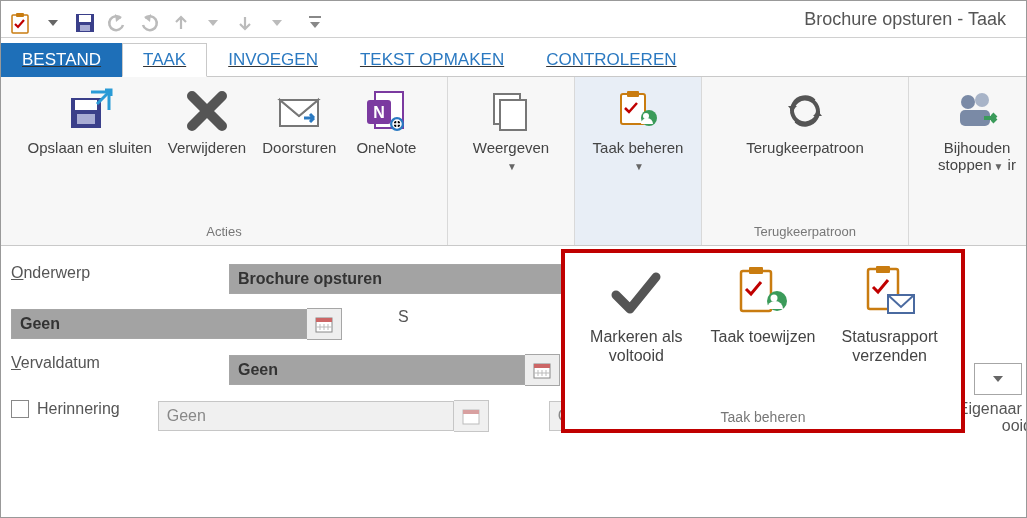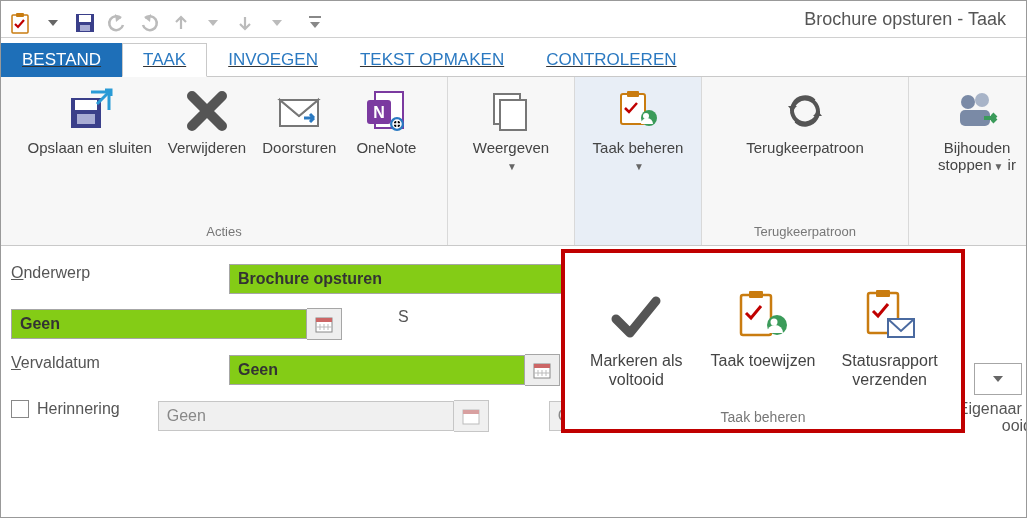--- a/index.html
+++ b/index.html
@@ -22,33 +22,33 @@
   .rb .ico{width:48px;height:48px;display:flex;align-items:center;justify-content:center;margin-bottom:4px;}
   .rb .lbl{font-size:15px;color:#444;}
   .group-name{font-size:13px;color:#777;padding:2px 0 4px 0;width:100%;text-align:center;}
   .drop-caret{font-size:10px;color:#666;margin-left:2px;display:inline-block;}
   
   .form{padding:18px 10px 10px 10px;}
   .row{display:flex;align-items:flex-start;margin-bottom:14px;gap:38px;}
   .lbl-col{width:180px;font-size:16px;color:#555;}
   .underline{text-decoration:underline;}
   .field{display:flex;align-items:center;}
-  .txt{height:30px;border:1px solid #a6a6a6;background:#84cc16;padding:0 8px;font-size:16px;color:#333;box-sizing:border-box;}
+  .txt{height:30px;border:1px solid #a6a6a6;background:#a3a3a3;padding:0 8px;font-size:16px;color:#333;box-sizing:border-box;}
   .txt.bold{font-weight:600;}
   .txt.wide{width:364px;}
   .txt.date{width:296px;}
   .datebtn{width:34px;height:30px;border:1px solid #a6a6a6;border-left:none;background:#eee;display:flex;align-items:center;justify-content:center;}
   .txt.disabled{background:#f0f0f0;color:#888;border-color:#c6c6c6;}
   .datebtn.disabled{background:#f0f0f0;border-color:#c6c6c6;}
   .soundbtn{width:34px;height:30px;border:1px solid #a6a6a6;background:#fefefe;display:flex;align-items:center;justify-content:center;margin-left:18px;}
   .after{margin-left:18px;font-size:16px;color:#555;}
   .chk{width:16px;height:16px;border:1px solid #888;margin-right:8px;background:#fff;}
   
   .dropdown{position:absolute;left:560px;top:248px;width:404px;height:184px;background:#fff;border:4px solid #c00000;box-sizing:border-box;z-index:50;}
-  .dropdown-body{display:flex;justify-content:space-around;padding:12px 8px 0 8px;margin-top:24px;}
+  .dropdown-body{display:flex;justify-content:space-around;padding:12px 8px 0 8px;}
   .dd-item{display:flex;flex-direction:column;align-items:center;text-align:center;width:120px;}
   .dd-item .ico{width:56px;height:56px;display:flex;align-items:center;justify-content:center;margin-bottom:6px;}
   .dd-item .lbl{font-size:16px;color:#444;line-height:1.2;}
   .dropdown-footer{position:absolute;bottom:4px;width:100%;text-align:center;font-size:14px;color:#777;}
   
   .stray-dd{position:absolute;right:4px;top:362px;width:46px;height:30px;border:1px solid #a6a6a6;display:flex;align-items:center;justify-content:center;}
   .stray-txt{position:absolute;right:-6px;top:416px;font-size:16px;color:#555;}
   
   svg{overflow:visible}
 </style>

